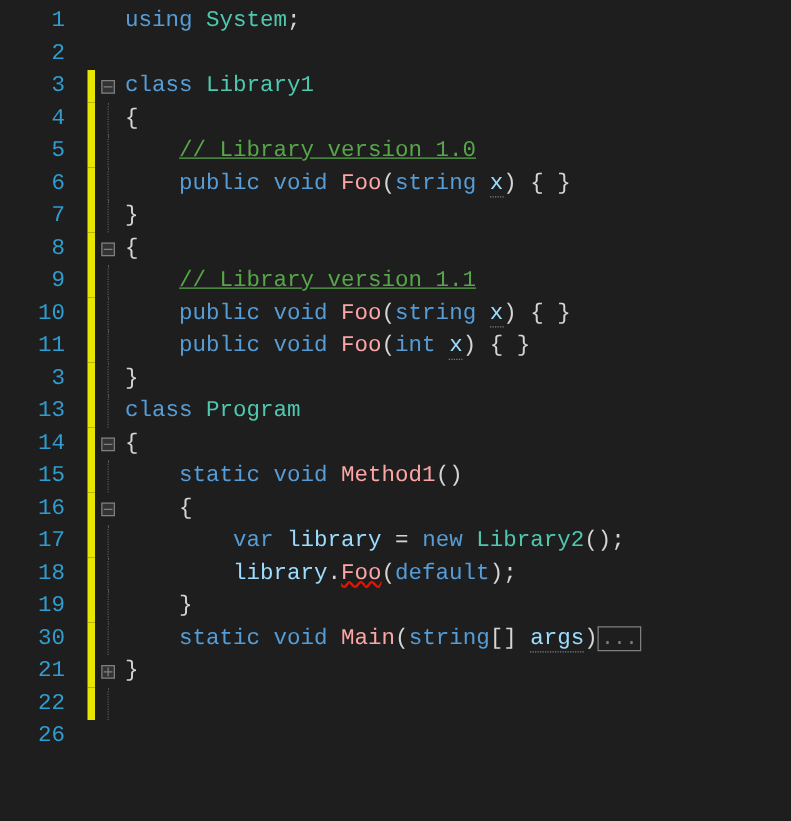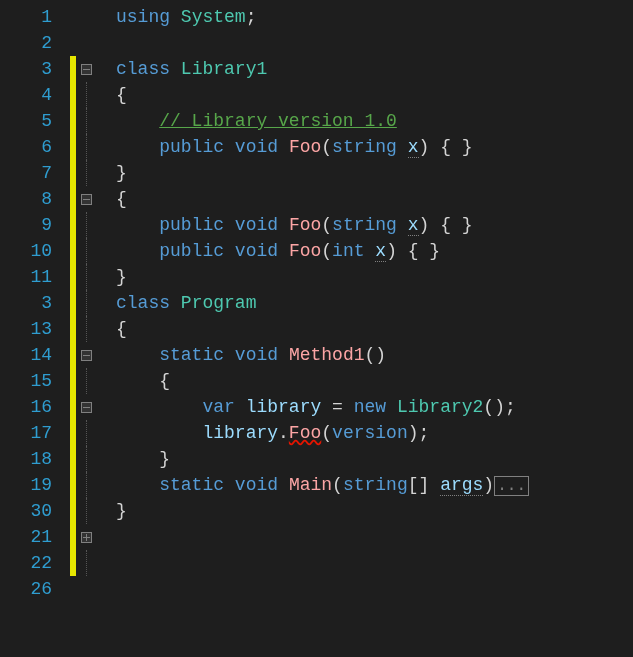--- a/index.html
+++ b/index.html
@@ -79,21 +79,20 @@
   .mod-col .mc.changed { background: #e6e600; }
   .code {
     flex: 1;
     padding-top: 4px;
     padding-left: 4px;
   }
   .line {
     height: 26px;
     white-space: pre;
     position: relative;
-    margin-left: 16px;
   }
   
   .kw   { color: #569cd6; }
   .type { color: #4ec9b0; }
   .meth { color: #fca5a5; }
   .var  { color: #9cdcfe; }
   .comm { color: #57a64a; text-decoration: underline; }
   .punc { color: #d4d4d4; }
   .op   { color: #d4d4d4; }
   .dots { border: 1px solid #808080; padding: 0 2px; color:#808080; font-size:16px;}
@@ -230,28 +229,29 @@
 
   <div class="code">
     <div class="line"><span class="kw">using</span> <span class="type">System</span><span class="punc">;</span></div>
     <div class="line"></div>
     <div class="line"><span class="kw">class</span> <span class="type">Library1</span></div>
     <div class="line"><span class="punc">{</span></div>
     <div class="line">    <span class="comm">// Library version 1.0</span></div>
     <div class="line">    <span class="kw">public</span> <span class="kw">void</span> <span class="meth">Foo</span><span class="punc">(</span><span class="kw">string</span> <span class="var param-underline">x</span><span class="punc">)</span> <span class="punc">{ }</span></div>
     <div class="line"><span class="punc">}</span></div>
     <div class="line"><span class="punc">{</span></div>
+    <div class="line">    <span class="comm">// Library version 1.1</span></div>
     <div class="line">    <span class="kw">public</span> <span class="kw">void</span> <span class="meth">Foo</span><span class="punc">(</span><span class="kw">string</span> <span class="var param-underline">x</span><span class="punc">)</span> <span class="punc">{ }</span></div>
     <div class="line">    <span class="kw">public</span> <span class="kw">void</span> <span class="meth">Foo</span><span class="punc">(</span><span class="kw">int</span> <span class="var param-underline">x</span><span class="punc">)</span> <span class="punc">{ }</span></div>
     <div class="line"><span class="punc">}</span></div>
     <div class="line"><span class="kw">class</span> <span class="type">Program</span></div>
     <div class="line"><span class="punc">{</span></div>
     <div class="line">    <span class="kw">static</span> <span class="kw">void</span> <span class="meth">Method1</span><span class="punc">(</span><span class="punc">)</span></div>
     <div class="line">    <span class="punc">{</span></div>
     <div class="line">        <span class="kw">var</span> <span class="var">library</span> <span class="op">=</span> <span class="kw">new</span> <span class="type">Library2</span><span class="punc">(</span><span class="punc">)</span><span class="punc">;</span></div>
-    <div class="line">        <span class="var">library</span><span class="punc">.</span><span class="meth squiggle-red">Foo</span><span class="punc">(</span><span class="kw">version</span><span class="punc">)</span><span class="punc">;</span></div>
+    <div class="line">        <span class="var">library</span><span class="punc">.</span><span class="meth squiggle-red">Foo</span><span class="punc">(</span><span class="kw">default</span><span class="punc">)</span><span class="punc">;</span></div>
     <div class="line">    <span class="punc">}</span></div>
     <div class="line">    <span class="kw">static</span> <span class="kw">void</span> <span class="meth">Main</span><span class="punc">(</span><span class="kw">string</span><span class="punc">[]</span> <span class="var param-underline">args</span><span class="punc">)</span><span class="dots">...</span></div>
     <div class="line"><span class="punc">}</span></div>
     <div class="line"></div>
   </div>
 
 </div>
 
 </body></html>

